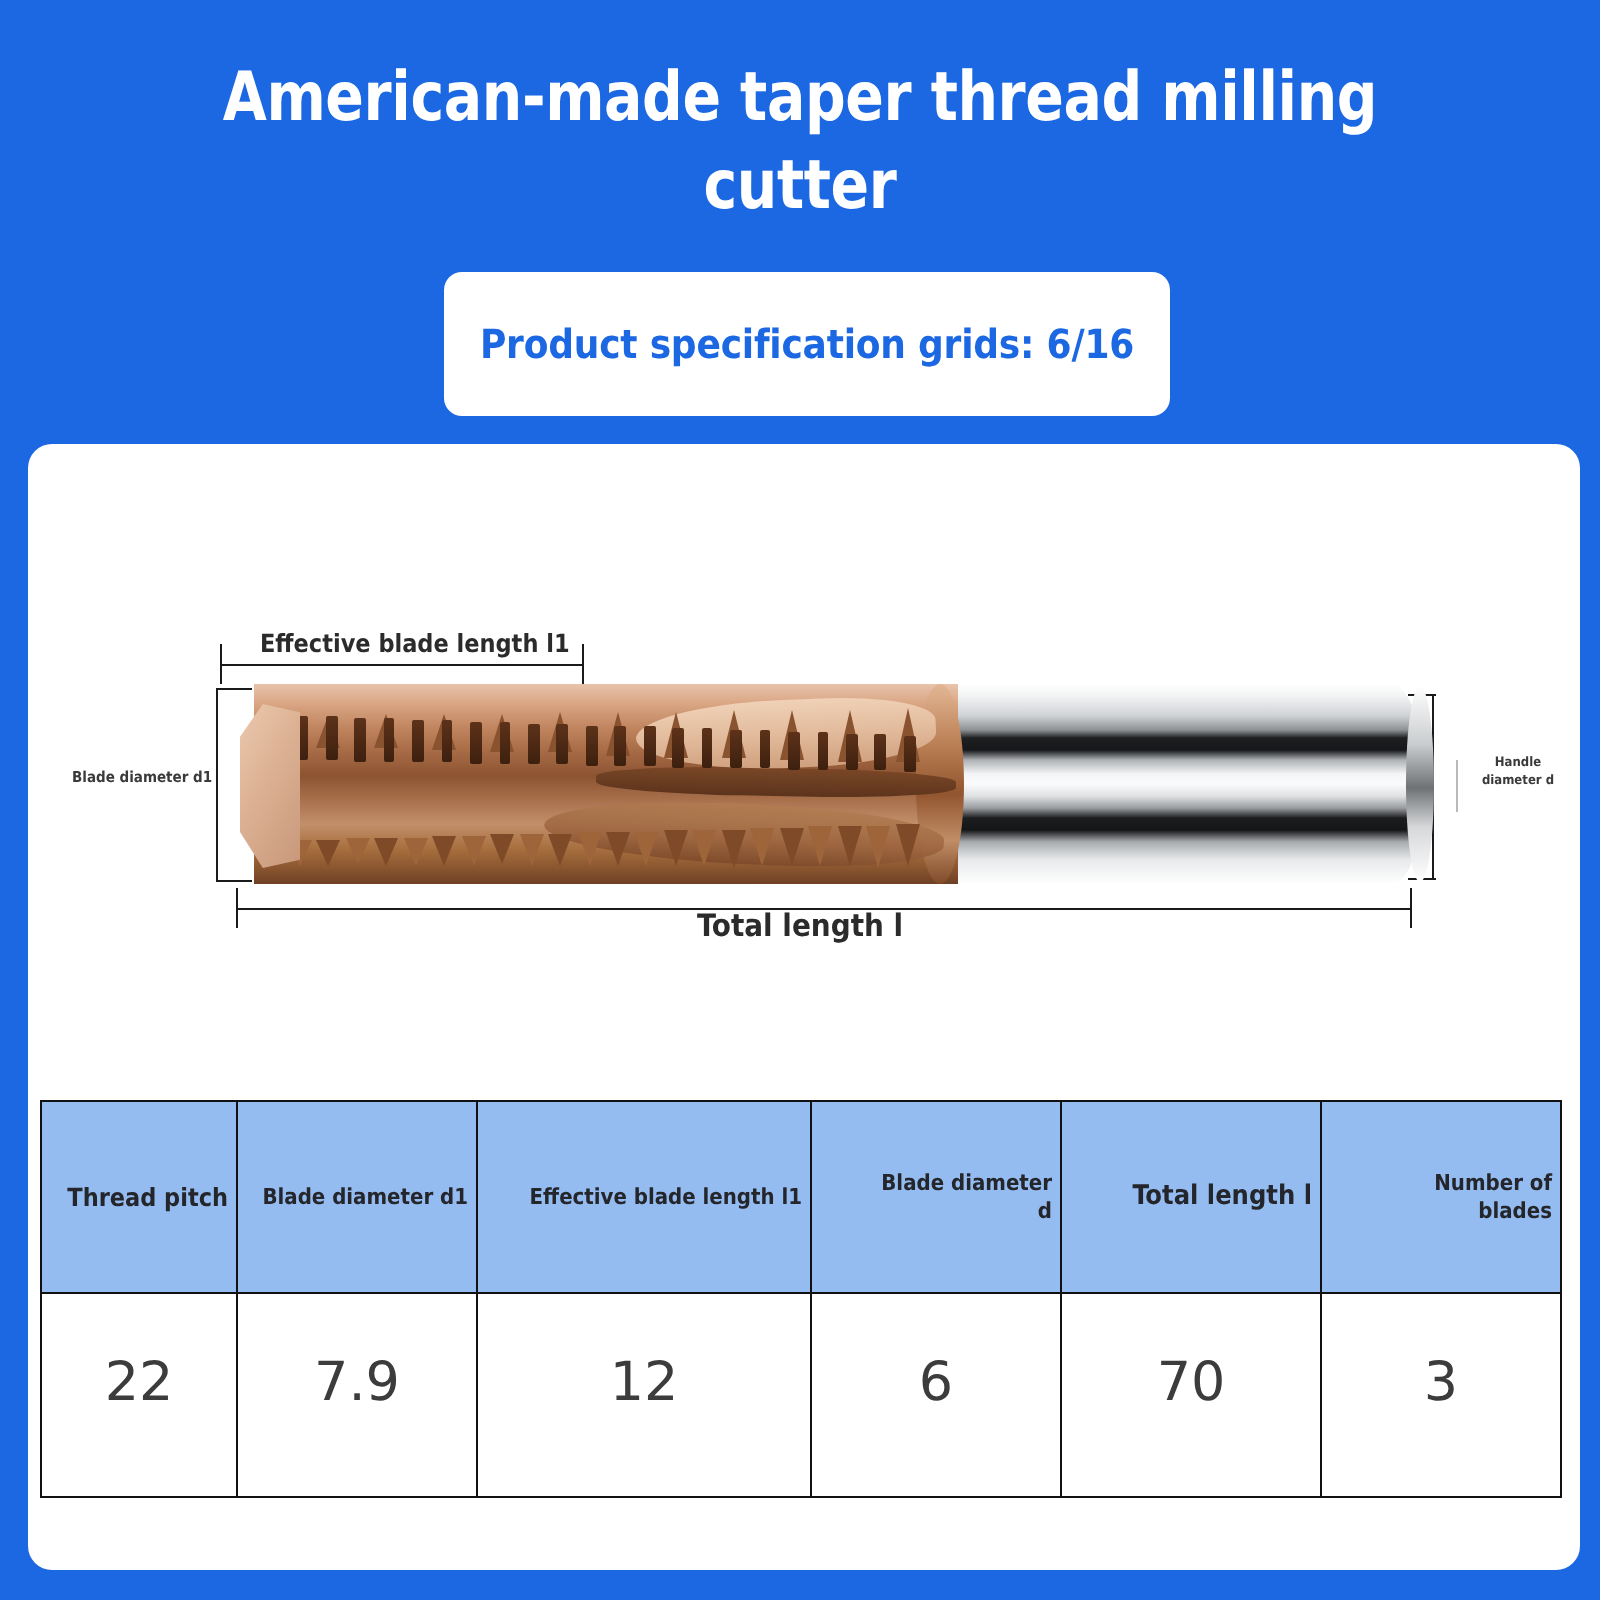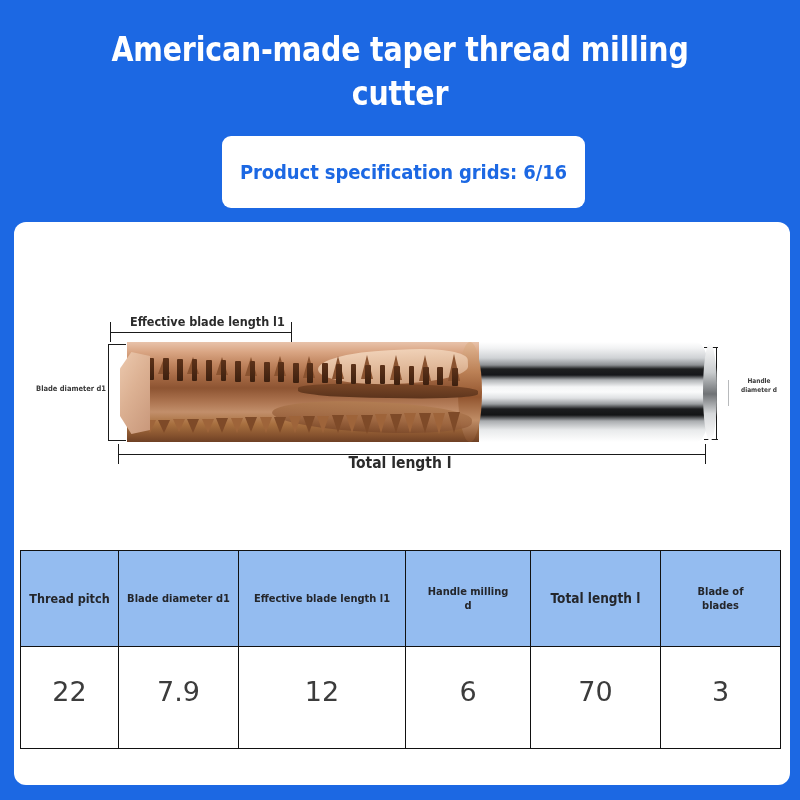--- a/index.html
+++ b/index.html
@@ -260,20 +260,21 @@
     box-sizing: border-box;
   }
   .spec-table th {
     background: #94BCF0;
     height: 96px;
     color: #24262b;
     font-weight: bold;
     font-family: "DejaVu Sans Condensed", "Liberation Sans Narrow", "Liberation Sans", sans-serif;
     padding: 2px 4px;
     line-height: 1.25;
+    text-align: right;
   }
   .spec-table td {
     background: #ffffff;
     height: 102px;
     color: #3c3c3c;
     font-size: 27px;
     font-weight: 400;
     font-family: "DejaVu Sans", sans-serif;
     padding-bottom: 14px;
   }
@@ -394,24 +395,24 @@
     <div class="rule v-rule" style="left:691px; top:222px; height:20px;"></div>
     <div class="dim-label lbl-total">Total length l</div>
   </div>
 
   <table class="spec-table">
     <thead>
       <tr>
         <th style="width:98px;  font-size:12.5px;">Thread pitch</th>
         <th style="width:120px; font-size:11px;">Blade diameter d1</th>
         <th style="width:167px; font-size:11px;">Effective blade length l1</th>
-        <th style="width:125px; font-size:11px; white-space:pre-line;">Handle milling
+        <th style="width:125px; font-size:11px; white-space:pre-line;">Blade diameter
 d</th>
         <th style="width:130px; font-size:13.5px;">Total length l</th>
-        <th style="width:120px; font-size:11px; white-space:pre-line;">Blade of
+        <th style="width:120px; font-size:11px; white-space:pre-line;">Number of
 blades</th>
       </tr>
     </thead>
     <tbody>
       <tr>
         <td>22</td>
         <td>7.9</td>
         <td>12</td>
         <td>6</td>
         <td>70</td>

